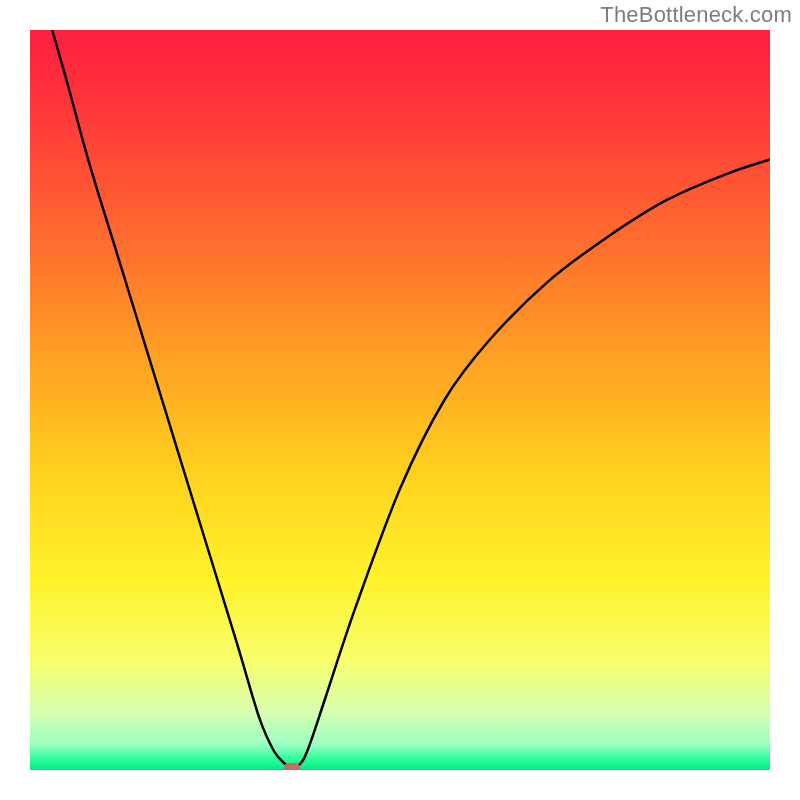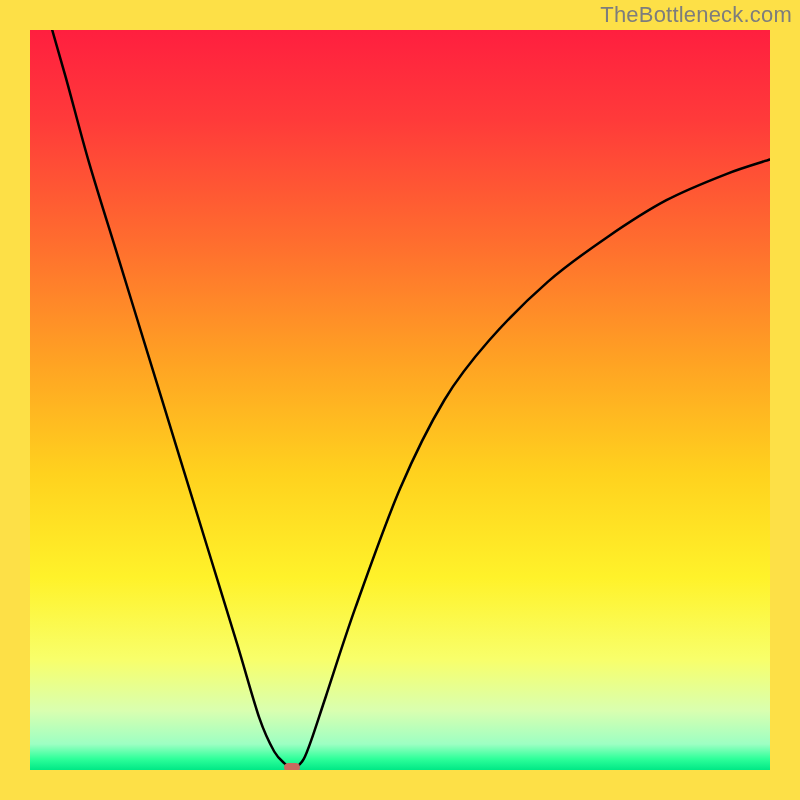--- a/index.html
+++ b/index.html
@@ -10,21 +10,21 @@
     background: #000;
     overflow: hidden;
     font-family: Arial, Helvetica, sans-serif;
   }
   .frame {
     position: absolute;
     left: 0;
     top: 0;
     width: 800px;
     height: 800px;
-    background: #fde047;
+    background: #ffffff;
   }
   .plot-area {
     position: absolute;
     left: 30px;
     top: 30px;
     width: 740px;
     height: 740px;
     overflow: hidden;
   }
   .gradient-bg {

